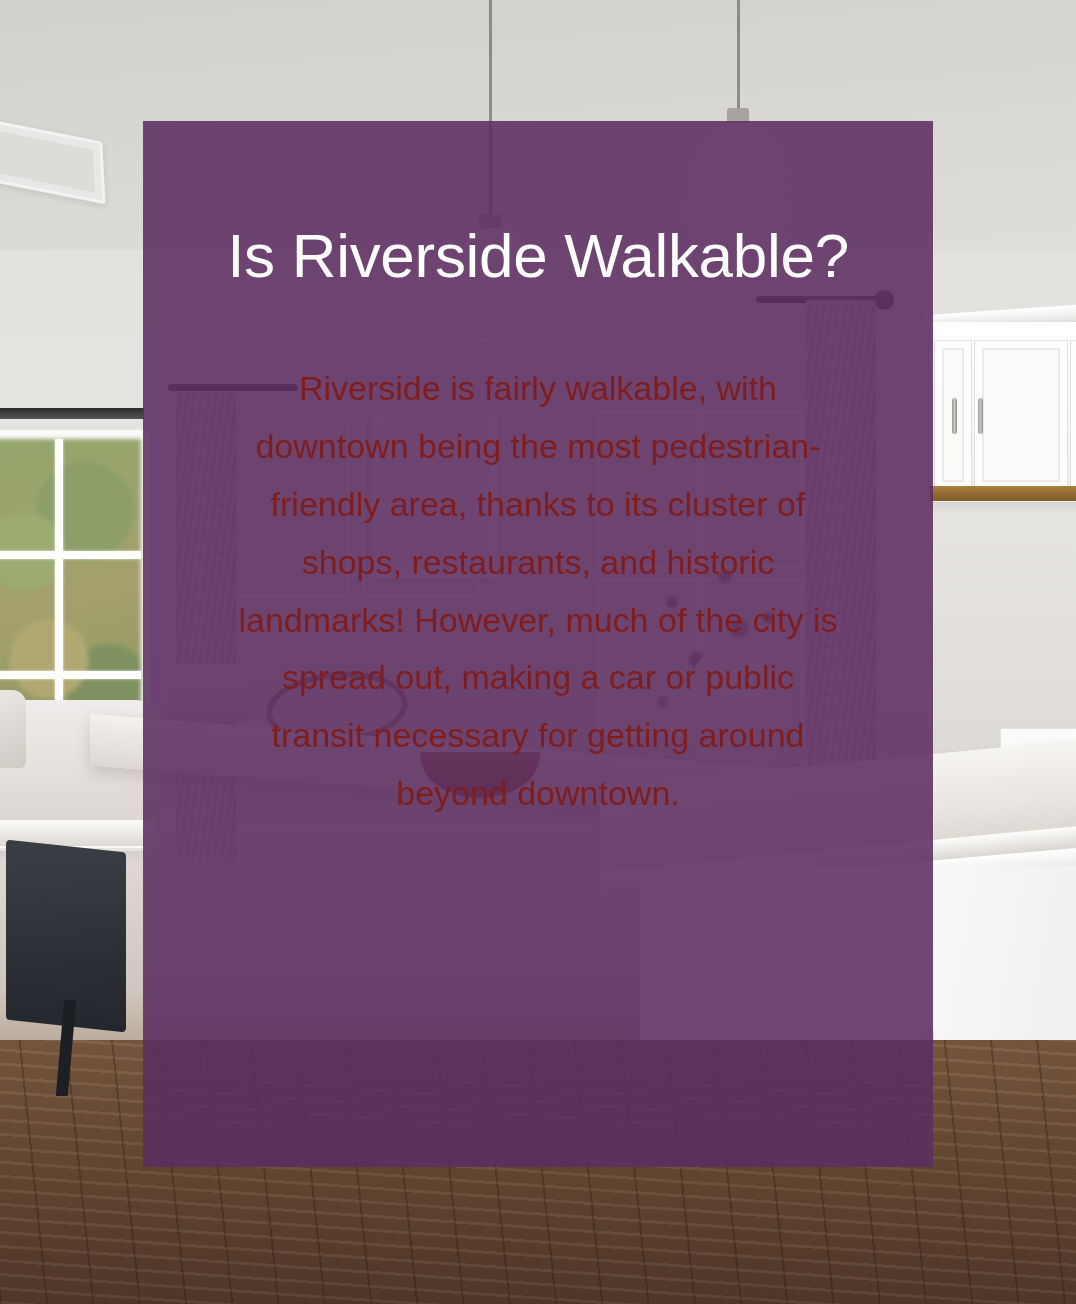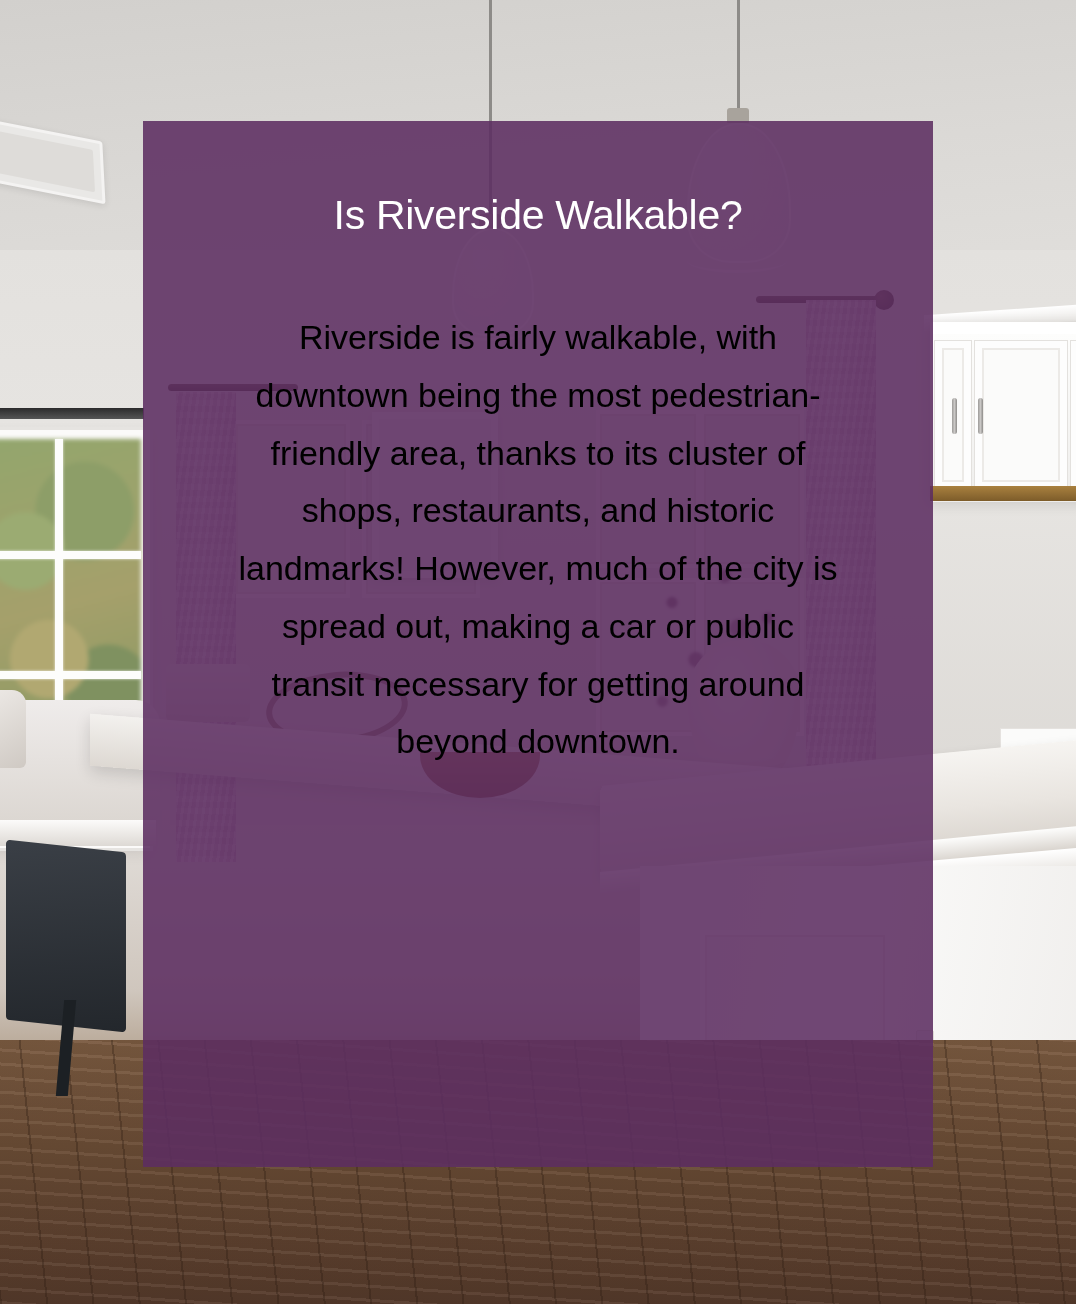--- a/index.html
+++ b/index.html
@@ -413,38 +413,38 @@
     box-sizing: border-box;
     padding: 0 52px;
     display: flex;
     flex-direction: column;
     align-items: center;
     justify-content: flex-start;
   }
 
   .card-title {
     margin: 0;
-    padding-top: 72px;
+    padding-top: 100px;
     width: 100%;
     text-align: center;
     color: #ffffff;
     font-family: "Liberation Sans", sans-serif;
-    font-size: 41px;
+    font-size: 62px;
     font-weight: 400;
     line-height: 1.12;
     letter-spacing: -0.3px;
   }
 
   .card-body {
     margin: 0;
     padding-top: 70px;
     width: 100%;
     max-width: 600px;
     text-align: center;
-    color: #000000;
+    color: #7f1d1d;
     font-family: "Liberation Sans", sans-serif;
     font-size: 34px;
     font-weight: 400;
     line-height: 1.7;
   }
 </style>
 </head>
 <body>
 
 <div class="poster">

